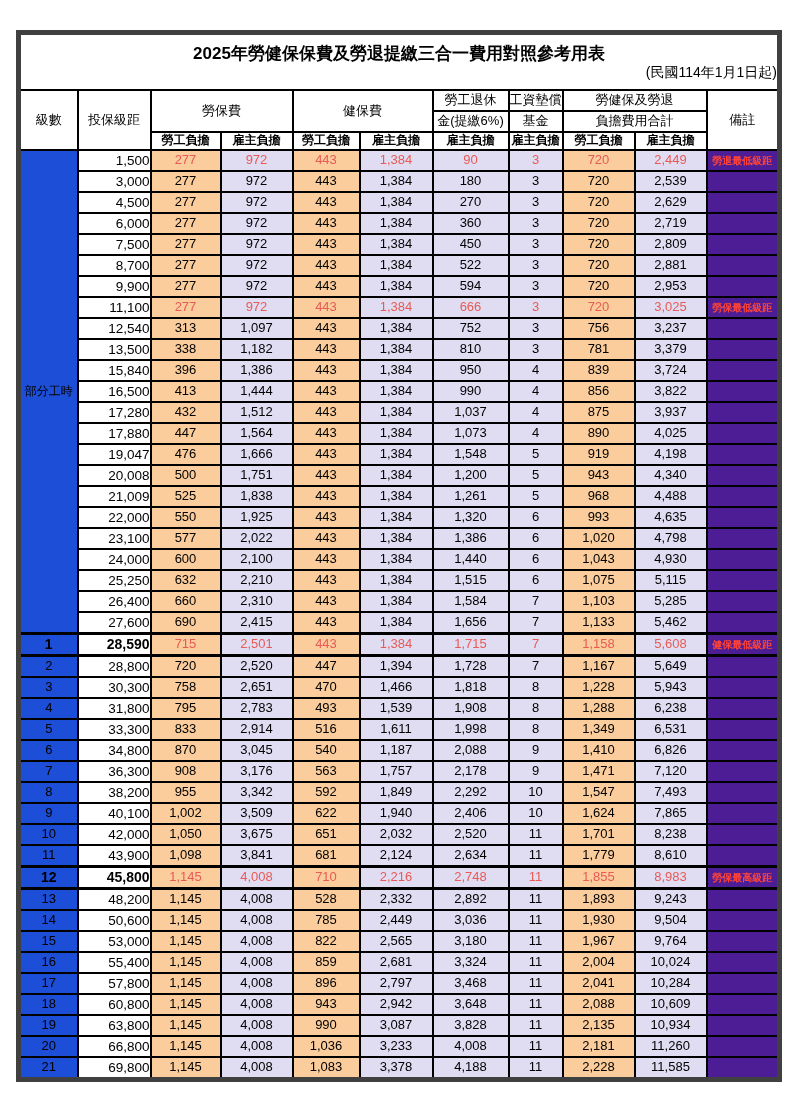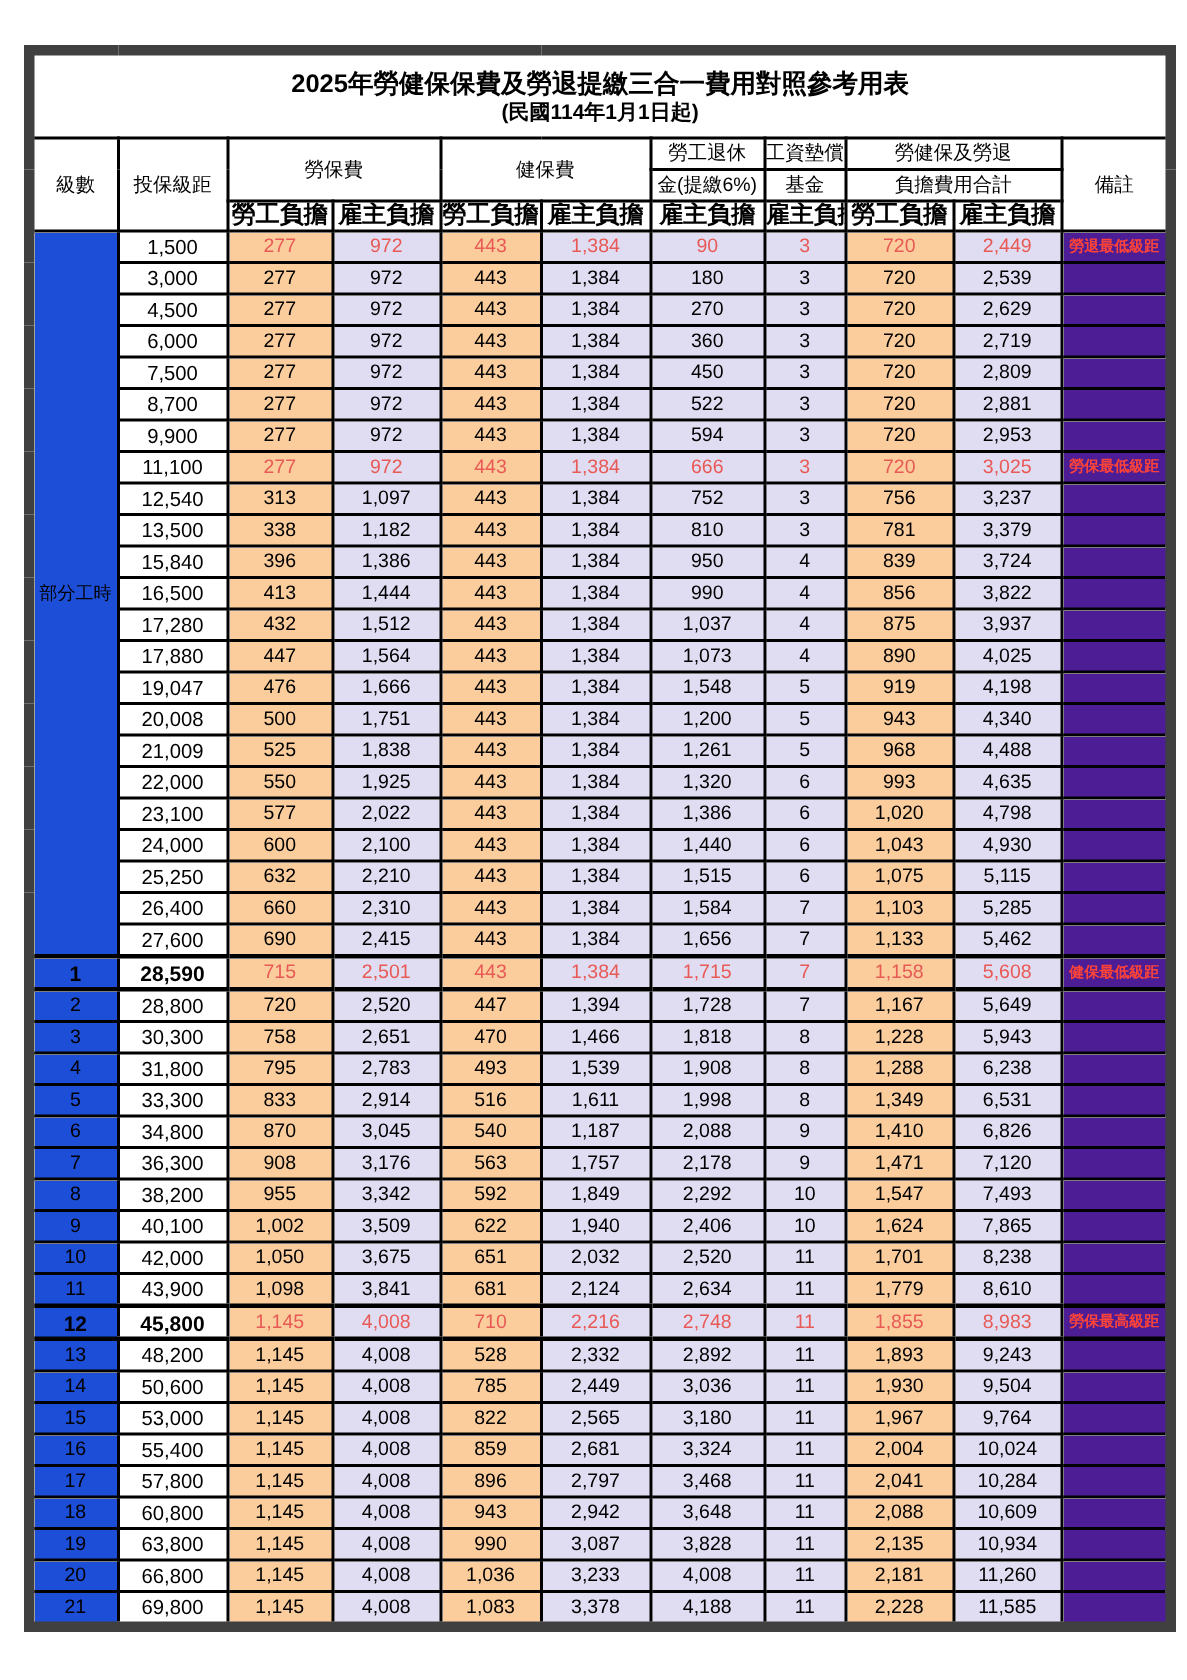--- a/index.html
+++ b/index.html
@@ -6,38 +6,38 @@
   body{
     width:791px;height:1120px;
     font-family:"Liberation Sans","DejaVu Sans",sans-serif;
     color:#000;
   }
   .page{padding:30px 14px 0 16px;}
   table{
     border-collapse:collapse;
     table-layout:fixed;
     width:761px;
-    border:7px solid #404040;
+    border:5px solid #404040;
   }
   th,td{
     border:2px solid #000;
     text-align:center;
     vertical-align:middle;
     padding:0;
     overflow:hidden;
     white-space:nowrap;
     line-height:1.15;
   }
   .title-cell{height:54px;background:#fff;}
   .title{font-size:17px;font-weight:bold;}
-  .subtitle{font-size:14px;font-weight:bold;margin-top:1px;}
+  .subtitle{font-size:14px;font-weight:normal;margin-top:1px;text-align:right;}
   tr.h th{font-weight:normal;font-size:13px;height:19px;background:#fff;}
-  tr.sub th{font-weight:bold;font-size:16px;height:16px;}
+  tr.sub th{font-weight:bold;font-size:12px;height:16px;}
   tbody td{height:19px;font-size:13px;}
-  td.bracket{font-size:13.5px;}
+  td.bracket{font-size:13.5px;text-align:right;}
   .emp{background:var(--emp,#FBCD9C);}
   .er{background:var(--er,#E0DDF3);}
   td.level{font-size:13px;background:#1d4ed8;}
   td.part-time-cell{font-size:12px;}
   td.remark{
     font-size:10px;font-weight:bold;
     color:var(--remark-red,#FF4338);
     background:#4c1d95;
   }
   tr.red td.num{color:var(--red,#E85A55);}

